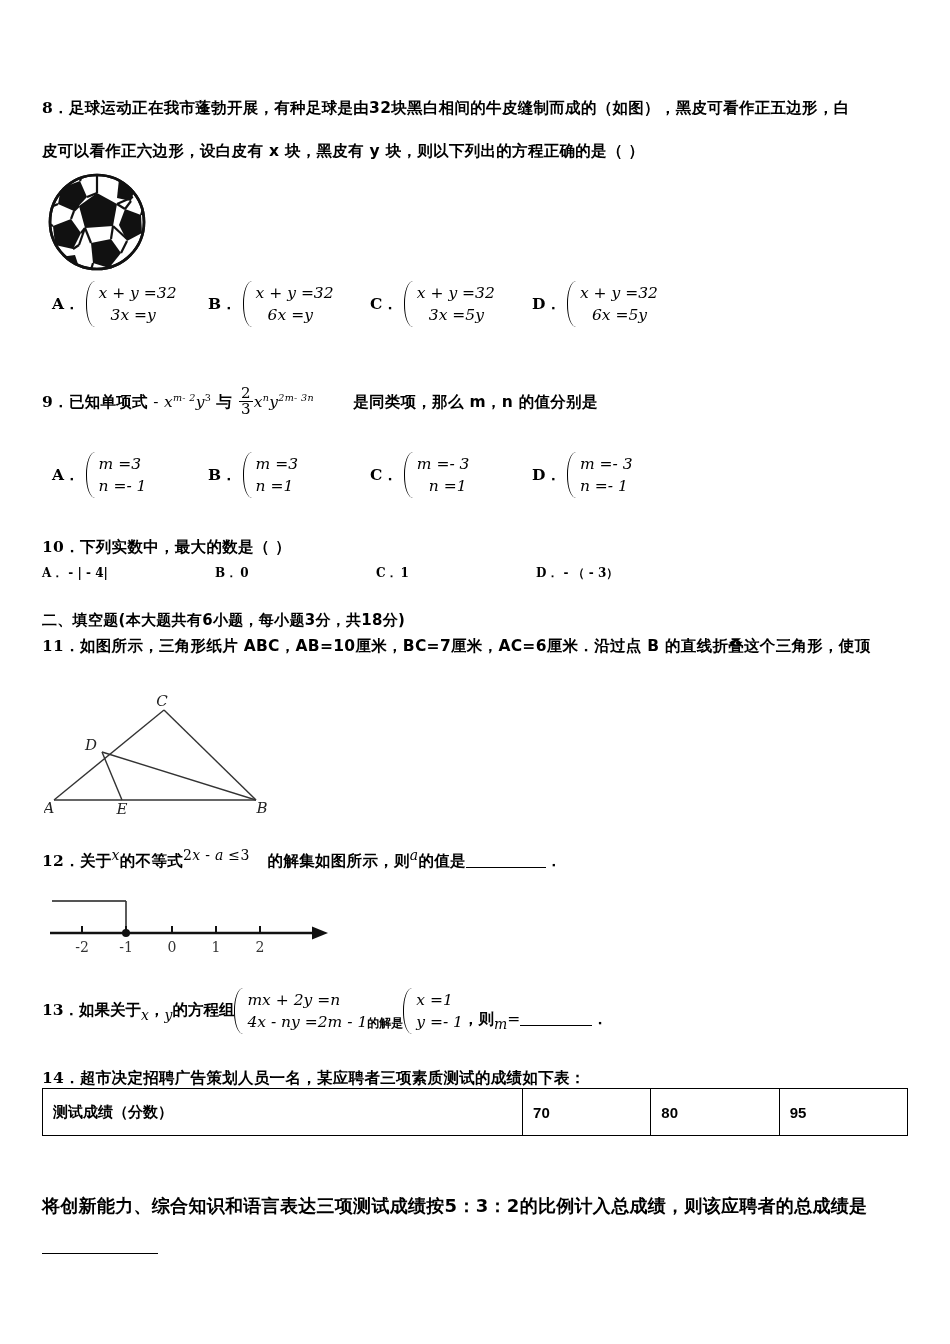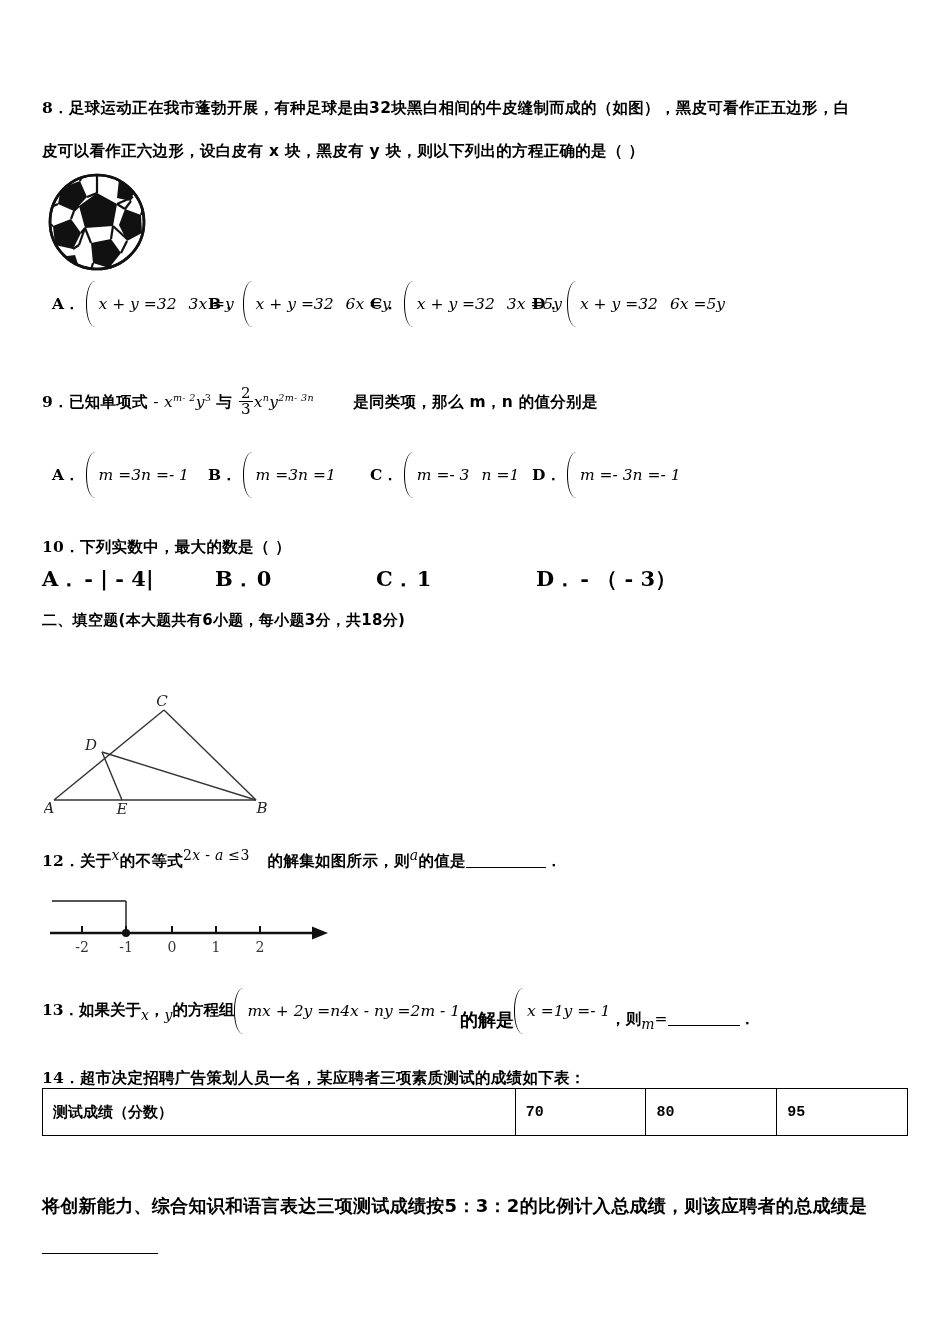--- a/index.html
+++ b/index.html
@@ -93,32 +93,33 @@
   .brace .bar {
     width: 9px;
     height: 46px;
     border-left: 1.4px solid #000;
     border-top-left-radius: 9px 22px;
     border-bottom-left-radius: 9px 22px;
     margin-right: 3px;
   }
   .brace .rows {
     display: flex;
+    flex-direction: column;
     justify-content: flex-end;
     font-family: "DejaVu Serif", "Liberation Serif", serif;
     font-size: 15.5px;
     line-height: 22px;
   }
   .brace .rows div { white-space: nowrap; }
   .indent1 { padding-left: 12px; }
 
   
   .flatopt {
     position: absolute;
-    font-size: 21px;
+    font-size: 12px;
     font-weight: bold;
     white-space: nowrap;
   }
 
   
   .blank {
     display: inline-block;
     border-bottom: 1.3px solid #000;
     height: 1em;
     vertical-align: -2px;
@@ -130,21 +131,21 @@
     border-collapse: collapse;
     font-size: 15px;
     font-weight: bold;
   }
   .tbl td {
     border: 1.4px solid #000;
     padding: 0 10px;
     vertical-align: middle;
     font-family: "DejaVu Sans", "Liberation Sans", sans-serif;
   }
-  .tbl td.num { font-family: Liberation Mono, monospace; }
+  .tbl td.num { font-family: Liberation Sans, sans-serif; }
 
   
   .fig { position: absolute; }
 
   
   .ball { position: absolute; }
 
   svg { display: block; }
 </style>
 </head>
@@ -327,20 +328,23 @@
   </div>
   <div class="flatopt" style="left:376px; top:565px;">
     <span class="ser">C．</span><span class="ser" style="padding-left:3px;">1</span>
   </div>
   <div class="flatopt" style="left:536px; top:565px;">
     <span class="ser">D．</span><span class="ser" style="padding-left:5px;">- （ - 3）</span>
   </div>
 
   <div class="qtext" style="left:42px; top:600px; font-size:15px;">二、填空题(本大题共有6小题，每小题3分，共18分)</div>
 
+  <div class="qtext" style="left:42px; top:626px;">
+    <span class="ser">11</span><span>．</span><span>如图所示，三角形纸片 ABC，AB=10厘米，BC=7厘米，AC=6厘米．沿过点 B 的直线折叠这个三角形，使顶</span>
+  </div>
 
   <div class="fig" style="left:44px; top:692px;">
     <svg width="260" height="122" viewBox="0 0 260 122">
 
       <g stroke="#333" stroke-width="1.4" fill="none">
         <line x1="10" y1="108" x2="212" y2="108"></line>
         <line x1="10" y1="108" x2="120" y2="18"></line>
         <line x1="120" y1="18" x2="212" y2="108"></line>
         <line x1="58" y1="60" x2="212" y2="108"></line>
         <line x1="58" y1="60" x2="78" y2="108"></line>
@@ -386,21 +390,21 @@
     <span style="font-weight:bold; font-size:15.5px;">
       <span class="ser">13</span><span>．</span><span>如果关于</span><span class="m" style="font-size:14px; vertical-align:-5px;">x</span><span>，</span><span class="m" style="font-size:14px; vertical-align:-5px;">y</span><span>的方程组</span>
     </span>
     <span class="brace">
       <span class="bar"></span>
       <span class="rows">
         <div class="it">mx + 2y =n</div>
         <div class="it">4x - ny =2m - 1</div>
       </span>
     </span>
-    <span style="font-weight:bold; font-size:18px; align-self:flex-end; padding-bottom:2px;">的解是</span>
+    <span style="font-weight:bold; font-size:12px; align-self:flex-end; padding-bottom:2px;">的解是</span>
     <span class="brace">
       <span class="bar"></span>
       <span class="rows">
         <div class="it">x =1</div>
         <div class="it">y =- 1</div>
       </span>
     </span>
     <span style="font-weight:bold; font-size:15.5px; align-self:flex-end; padding-bottom:2px;">
       <span>，则</span><span class="m" style="font-size:14px; vertical-align:-5px;">m</span><span class="mn">=</span><span class="blank" style="width:72px;"></span><span>．</span>
     </span>

